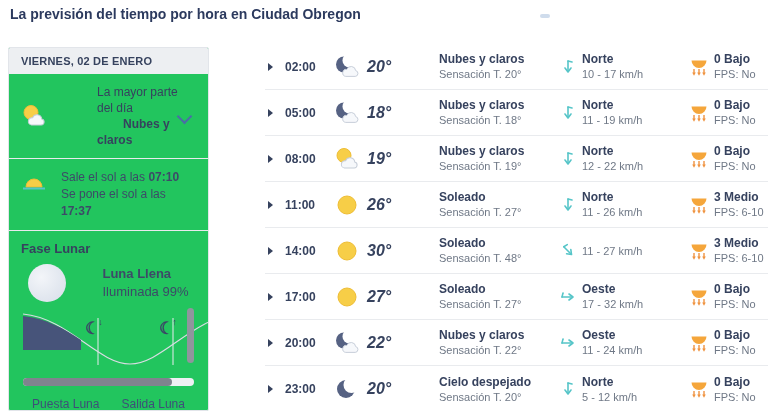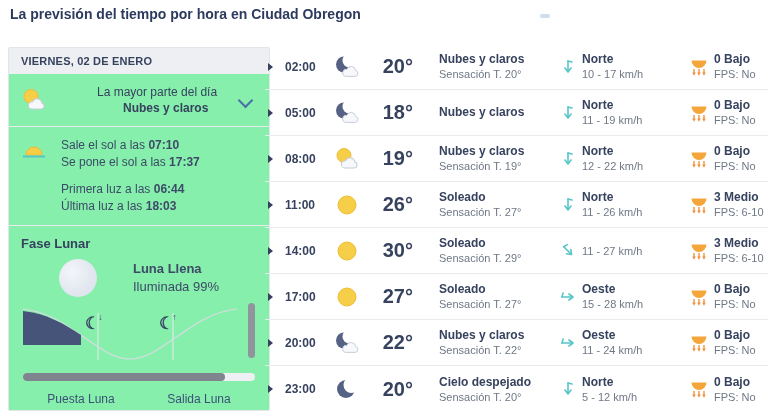--- a/index.html
+++ b/index.html
@@ -13,22 +13,22 @@
   .page-title{
     position:absolute;left:10px;top:6px;
     font-size:14px;font-weight:bold;color:#2c3a5e;
   }
   .deco-mark{
     position:absolute;left:540px;top:14px;width:10px;height:4px;
     background:#cfdcec;border-radius:2px;
   }
   
   .sidebar{
-    position:absolute;left:8px;top:47px;width:262px;height:364px;
-    background:#86efac;border:1px solid #e2e5ea;border-radius:2px;
+    position:absolute;left:8px;top:47px;width:201px;height:364px;
+    background:#22c55e;border:1px solid #e2e5ea;border-radius:2px;
     box-sizing:border-box;overflow:hidden;
   }
   .date-header{
     background:#edeff2;color:#36425e;font-size:11px;font-weight:bold;
     padding:7px 12px;letter-spacing:.2px;
   }
   .side-section{padding:10px 12px;border-bottom:1px solid #e8eaed;position:relative;}
   .summary-row{display:flex;align-items:center;}
   .summary-icon{width:30px;height:26px;flex:0 0 30px;margin-right:10px;}
   .summary-text{font-size:12px;line-height:16px;margin-left:36px;}
@@ -80,21 +80,21 @@
     display:flex;align-items:center;height:46px;border-bottom:1px solid #e9ebee;
     padding-left:3px;box-sizing:border-box;cursor:pointer;
   }
   .frow:last-child{border-bottom:none;}
   .caret{
     width:0;height:0;border-left:5px solid #36425e;border-top:4px solid transparent;
     border-bottom:4px solid transparent;margin-right:7px;flex:0 0 5px;
   }
   .ftime{width:42px;flex:0 0 42px;font-size:12px;font-weight:bold;color:#36425e;}
   .wicon{width:40px;flex:0 0 40px;display:flex;justify-content:center;}
-  .ftemp{width:46px;flex:0 0 46px;text-align:right;font-size:20px;font-weight:bold;color:#36425e;}
+  .ftemp{width:46px;flex:0 0 46px;text-align:left;font-size:16px;font-weight:bold;color:#36425e;font-style:italic;}
   .cond{margin-left:26px;width:115px;flex:0 0 115px;}
   .l1{font-size:12px;font-weight:bold;color:#36425e;line-height:15px;}
   .l2{font-size:11px;color:#6f7886;line-height:14px;}
   .windicon{width:20px;flex:0 0 20px;margin-left:4px;display:flex;justify-content:center;}
   .wind{margin-left:4px;width:106px;flex:0 0 106px;}
   .uvicon{width:22px;flex:0 0 22px;display:flex;justify-content:center;}
   .uv{margin-left:4px;flex:1;}
 </style>
 </head>
 <body>
@@ -120,24 +120,20 @@
   </div>
 
   <div class="side-section suntimes">
     <span class="icon-col"><svg width="26" height="20" viewBox="0 0 26 20">
           <path d="M5 14 a8 8 0 0 1 16 0 z" fill="#f7ce47" stroke="#eebd35" stroke-width="1"></path>
           <line x1="2" y1="15.5" x2="24" y2="15.5" stroke="#56c5c8" stroke-width="2"></line>
         </svg></span>
     <span>
       <div class="sun-line"><span>Sale el sol a las</span> <span class="b">07:10</span></div>
       <div class="sun-line"><span>Se pone el sol a las</span> <span class="b">17:37</span></div>
-      <div class="light-block">
-        <div class="sun-line"><span>Primera luz a las</span> <span class="b">06:44</span></div>
-        <div class="sun-line"><span>Última luz a las</span> <span class="b">18:03</span></div>
-      </div>
     </span>
   </div>
 
   <div class="moon-section">
     <div class="moon-title">Fase Lunar</div>
     <div class="moon-info">
       <span class="fullmoon"></span>
       <span class="moon-phase-text">
         <span class="name">Luna Llena</span><br>
         <span><span>Iluminada</span> <span class="pct">99%</span></span>
@@ -227,20 +223,21 @@
           <circle cx="10" cy="10.5" r="8" fill="#566283"></circle>
           <circle cx="15.5" cy="6.5" r="7" fill="#ffffff"></circle>
           <g transform="translate(6,6) scale(0.82)">
             <path d="M7 20 h11.5 a3.6 3.6 0 0 0 .6-7.1 a5.6 5.6 0 0 0-10.8-1.4 A4 4 0 0 0 7 20 Z" fill="#f6f8fb" stroke="#c6cdd8" stroke-width="1.2"></path>
           </g>
         </svg>
       </span>
     <span class="ftemp">18°</span>
     <span class="cond">
       <div class="l1">Nubes y claros</div>
+      <div class="l2">Sensación T. 18°</div>
     </span>
     <span class="windicon" style="transform: rotate(0deg);">
         <svg width="18" height="18" viewBox="0 0 18 18" fill="none" stroke="#56c5c8" stroke-width="1.6" stroke-linecap="round" stroke-linejoin="round">
           <line x1="9" y1="3" x2="9" y2="12.5"></line>
           <line x1="9" y1="3" x2="13" y2="4"></line>
           <polyline points="6,10 9,14 12,10"></polyline>
         </svg>
       </span>
     <span class="wind">
       <div class="l1">Norte</div>
@@ -352,21 +349,21 @@
     <span class="caret"></span>
     <span class="ftime">14:00</span>
     <span class="wicon">
         <svg width="26" height="26" viewBox="0 0 26 26">
           <circle cx="13" cy="13" r="9" fill="#f7ce47" stroke="#eebd35" stroke-width="1"></circle>
         </svg>
       </span>
     <span class="ftemp">30°</span>
     <span class="cond">
       <div class="l1">Soleado</div>
-      <div class="l2">Sensación T. 29°</div>
+      <div class="l2">Sensación T. 48°</div>
     </span>
     <span class="windicon" style="transform: rotate(-45deg);">
         <svg width="18" height="18" viewBox="0 0 18 18" fill="none" stroke="#56c5c8" stroke-width="1.6" stroke-linecap="round" stroke-linejoin="round">
           <line x1="9" y1="3" x2="9" y2="12.5"></line>
           <line x1="9" y1="3" x2="13" y2="4"></line>
           <polyline points="6,10 9,14 12,10"></polyline>
         </svg>
       </span>
     <span class="wind">
       <div class="l2">11 - 27 km/h</div>
@@ -403,21 +400,21 @@
     </span>
     <span class="windicon" style="transform: rotate(-90deg);">
         <svg width="18" height="18" viewBox="0 0 18 18" fill="none" stroke="#56c5c8" stroke-width="1.6" stroke-linecap="round" stroke-linejoin="round">
           <line x1="9" y1="3" x2="9" y2="12.5"></line>
           <line x1="9" y1="3" x2="13" y2="4"></line>
           <polyline points="6,10 9,14 12,10"></polyline>
         </svg>
       </span>
     <span class="wind">
       <div class="l1">Oeste</div>
-      <div class="l2">15 - 28 km/h</div>
+      <div class="l2">17 - 32 km/h</div>
     </span>
     <span class="uvicon">
         <svg width="20" height="20" viewBox="0 0 20 20">
           <path d="M2.5 3.5 a7.5 7.5 0 0 0 15 0 z" fill="#f5a63b"></path>
           <line x1="5" y1="12" x2="5" y2="17" stroke="#ef9340" stroke-width="1.4"></line>
           <path d="M3.2,15.5 L5,18.8 L6.8,15.5 Z" fill="#ef9340"></path>
           <line x1="10" y1="12" x2="10" y2="17" stroke="#ef9340" stroke-width="1.4"></line>
           <path d="M8.2,15.5 L10,18.8 L11.8,15.5 Z" fill="#ef9340"></path>
           <line x1="15" y1="12" x2="15" y2="17" stroke="#ef9340" stroke-width="1.4"></line>
           <path d="M13.2,15.5 L15,18.8 L16.8,15.5 Z" fill="#ef9340"></path>

